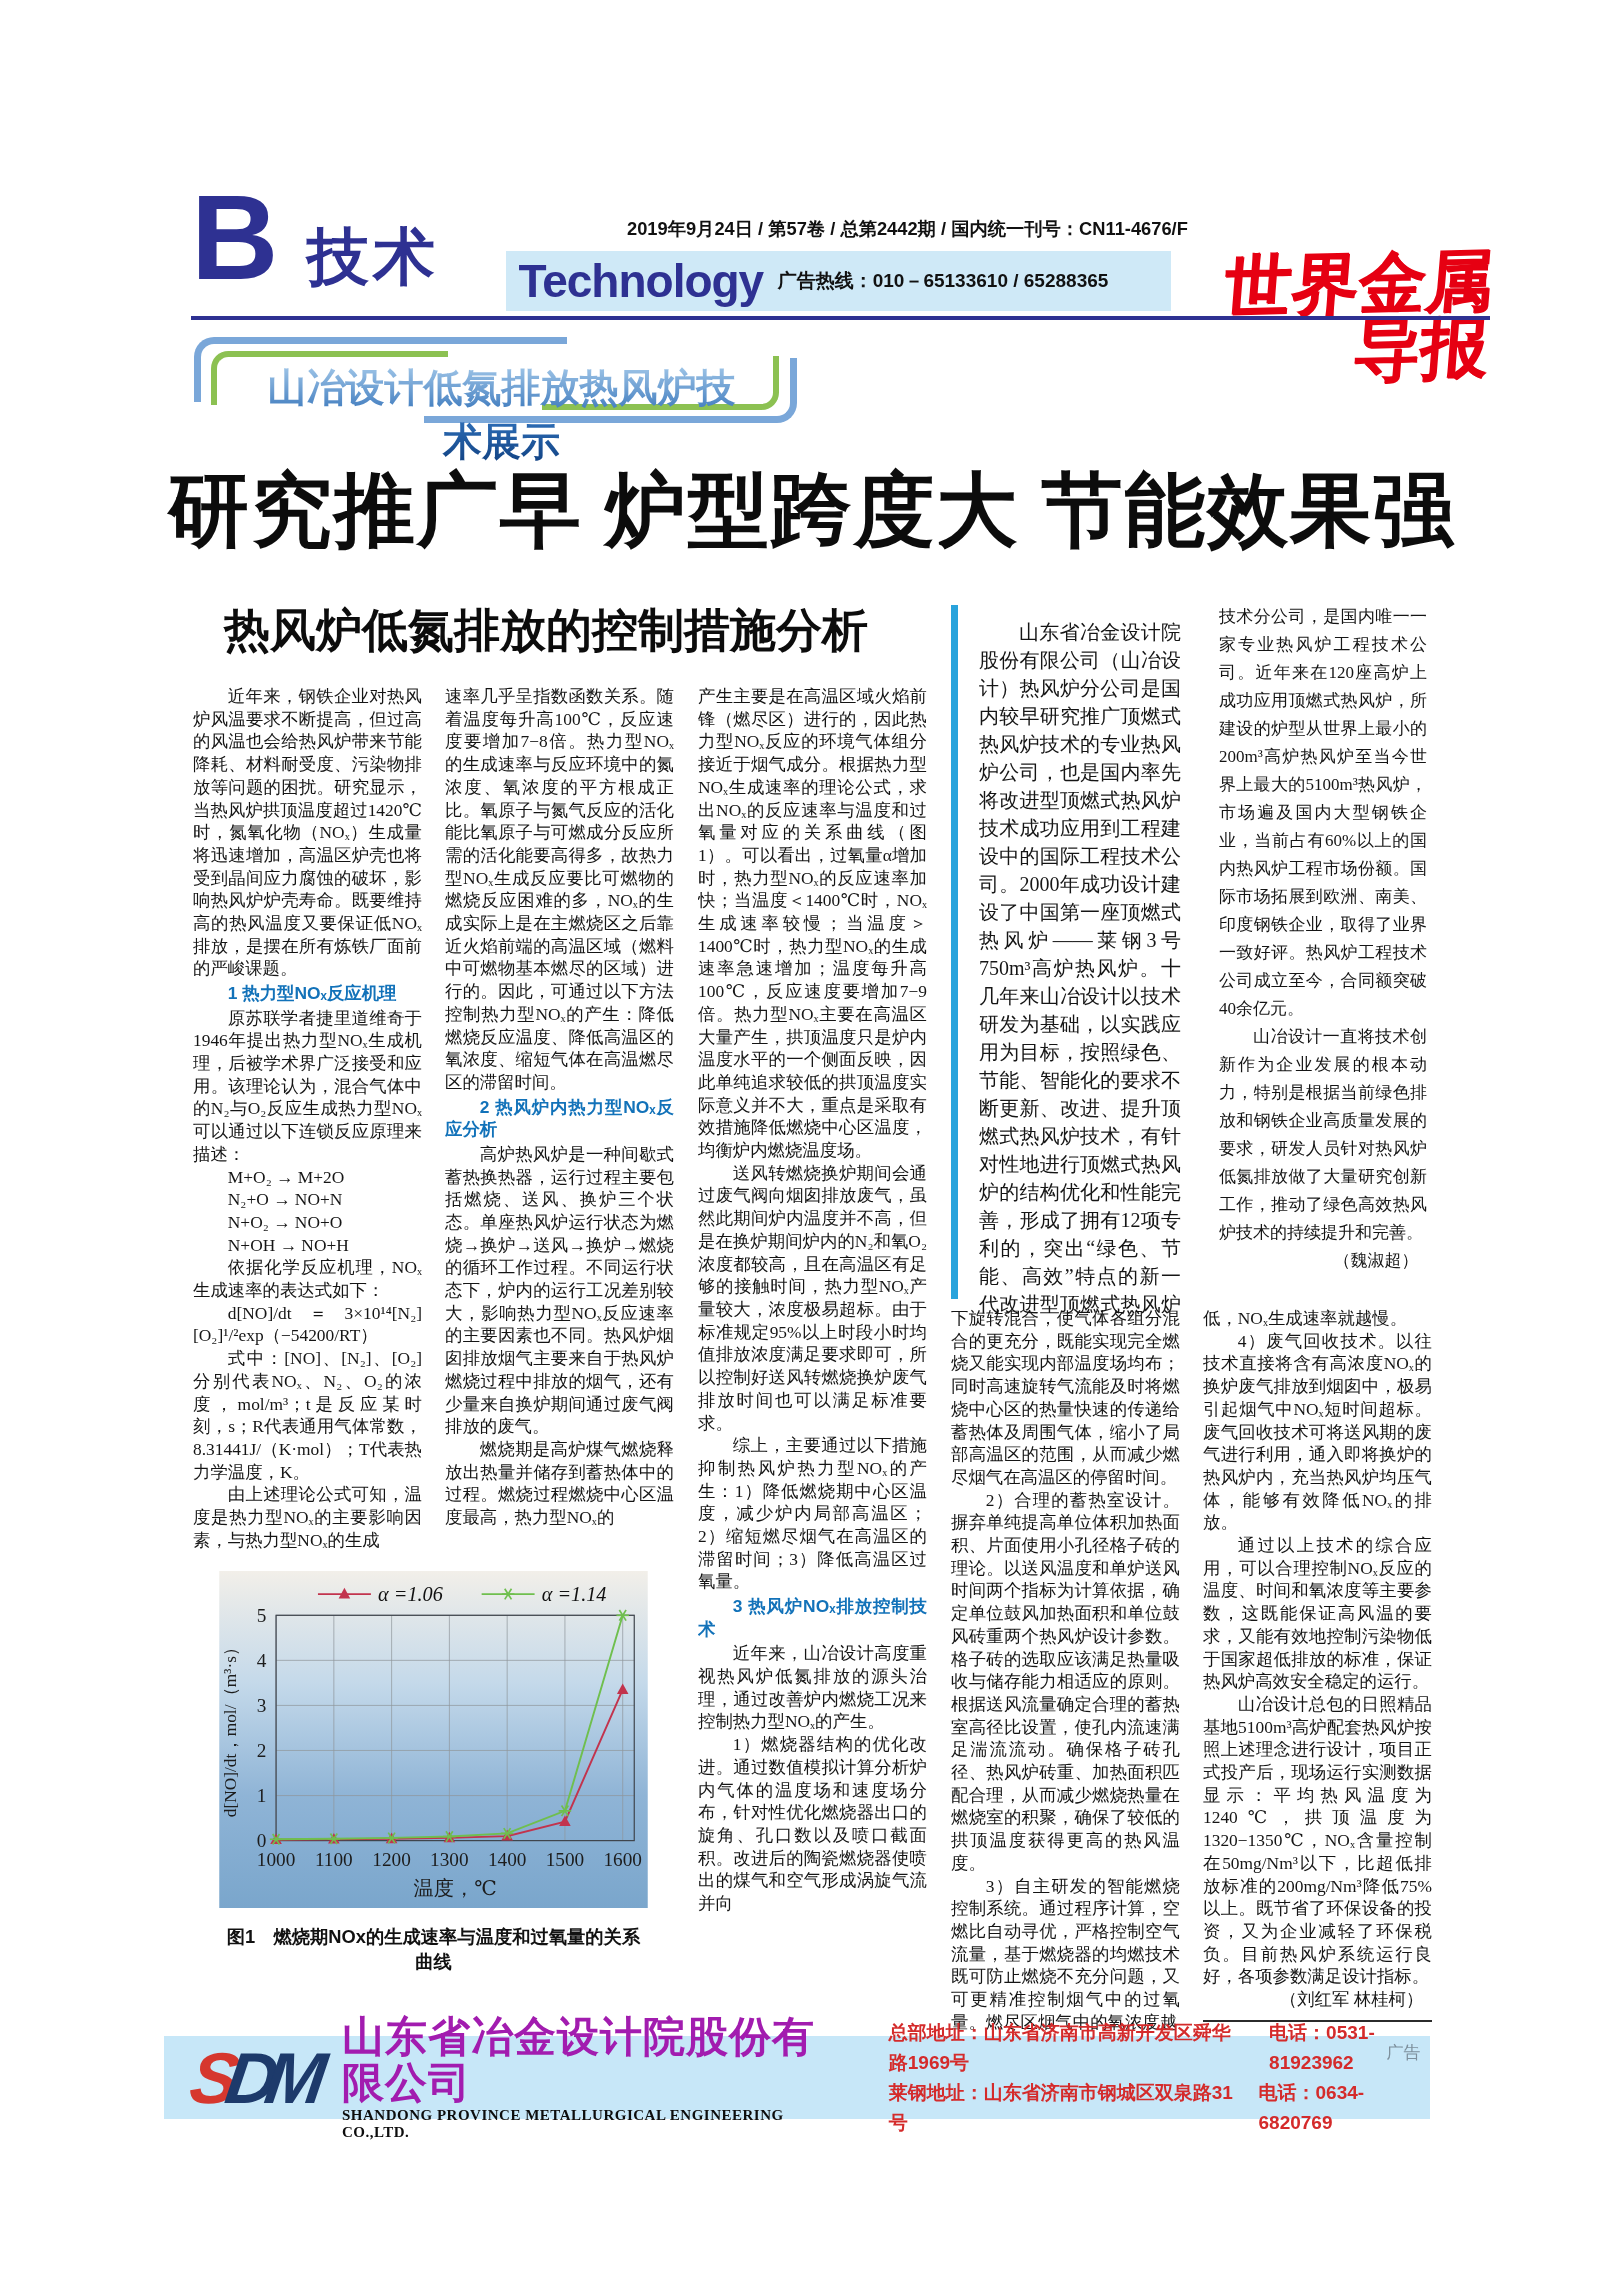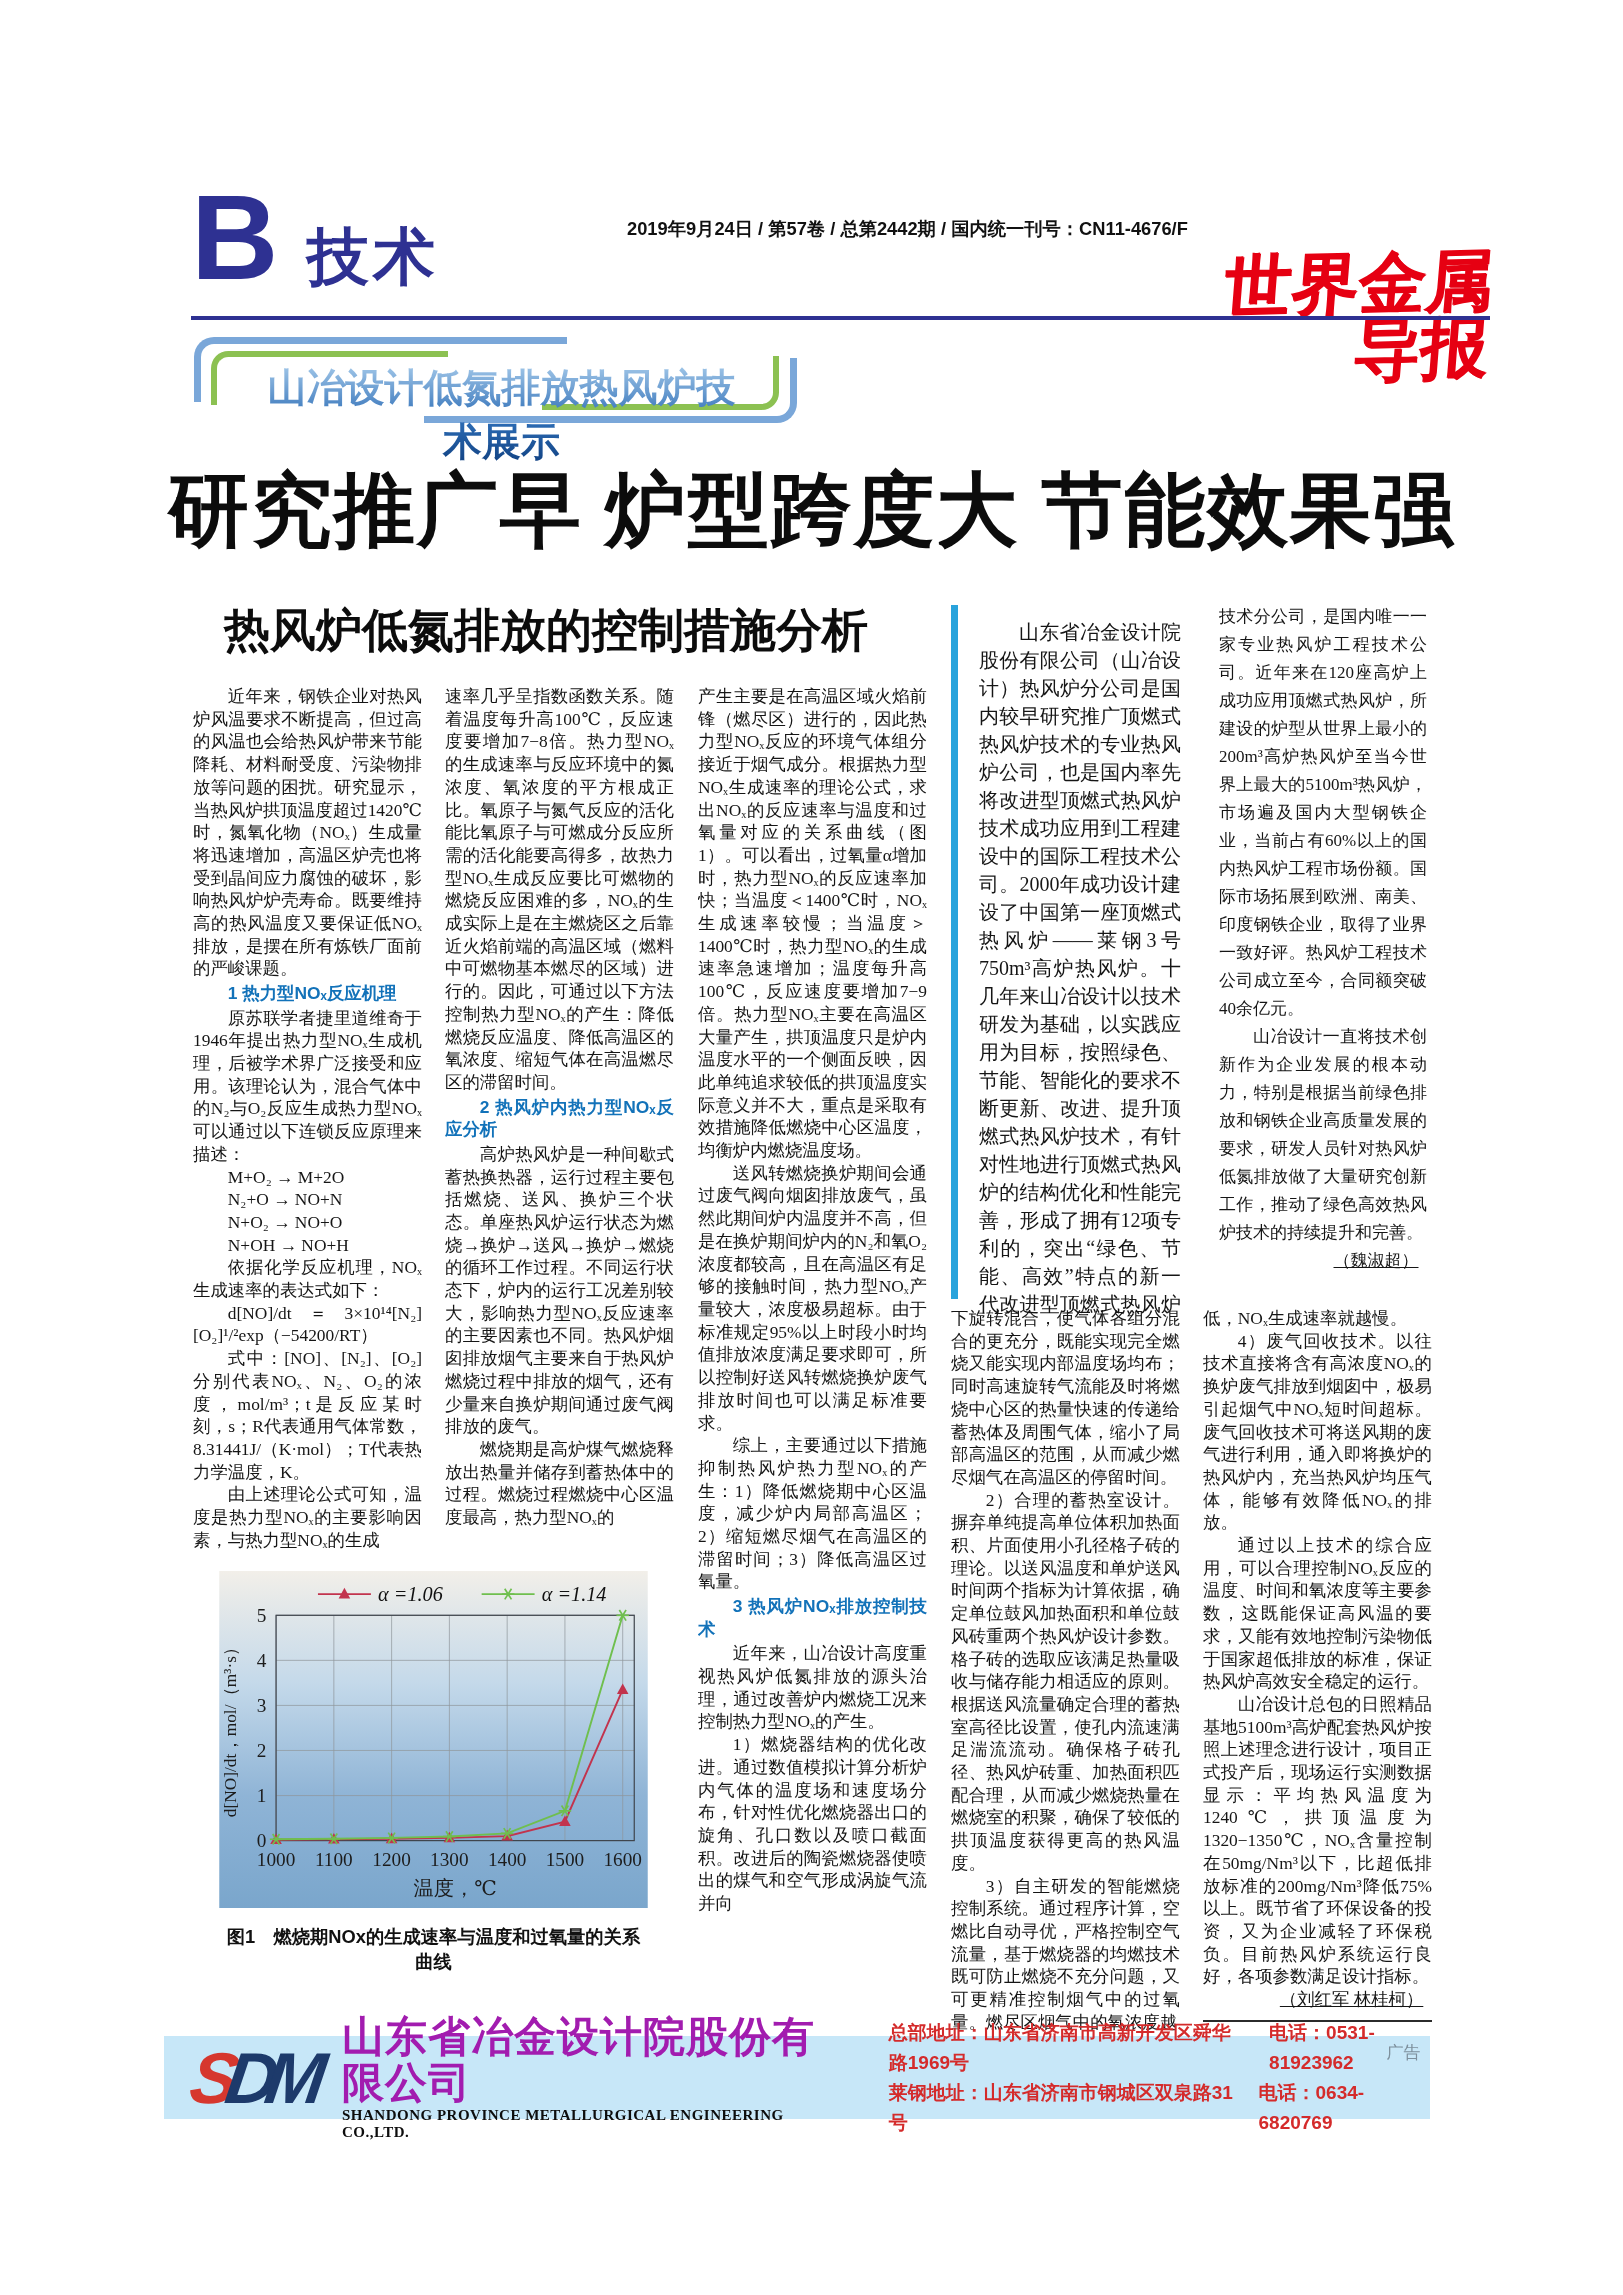--- a/index.html
+++ b/index.html
@@ -51,21 +51,21 @@
            line-height:52px;color:#0c0c0c;}
 
   
   .col{position:absolute;width:229px;font-size:17.4px;line-height:22.7px;text-align:justify;
        overflow:hidden;color:#151515;}
   .col p{margin:0;text-indent:2em;}
   .col p.noindent{text-indent:0;}
   .blk-h{font-family:"Liberation Sans","DejaVu Sans",sans-serif;font-weight:bold;
          color:#1272b9;margin:1.9px 0 !important;}
   .blk-eq{text-indent:2em;}
-  .blk-byline{text-align:right;text-indent:0 !important;padding-right:0.5em;text-decoration:underline;}
+  .blk-byline{text-align:right;text-indent:0 !important;padding-right:0.5em;}
   .blk-byline.end{border-bottom:2.9px solid #2b2b2b;padding-bottom:9.6px;}
   #c1{left:193px;top:685px;height:883px;}
   #c2{left:445px;top:685px;height:883px;}
   #c3{left:698px;top:685px;height:1357px;}
   #c4i{left:979px;top:603px;width:202px;height:702px;font-size:20px;line-height:28px;margin-top:15px;}
   #c4m{left:951px;top:1307px;height:734px;}
   #c5i{left:1219px;top:603px;width:208px;height:702px;font-size:17px;line-height:28px;}
   #c5m{left:1203px;top:1307px;height:728px;}
   .intro-bar{left:951px;top:605px;width:7.2px;height:694px;background:#29a3dc;}
 
@@ -98,20 +98,24 @@
             font-family:"Liberation Sans","DejaVu Sans",sans-serif;}
 </style>
 </head>
 <body>
 
 <div class="page">
 
   <div class="abs b-letter">B</div>
   <div class="abs b-cn">技术</div>
   <div class="abs issue-line">2019年9月24日 / 第57卷 / 总第2442期 / 国内统一刊号：CN11-4676/F</div>
+  <div class="abs tech-box">
+    <span class="tech-en">Technology</span>
+    <span class="tech-hotline">广告热线：010－65133610 / 65288365</span>
+  </div>
   <div class="abs masthead">世界金属导报</div>
   <div class="abs head-rule"></div>
 
   <div class="abs banner">
     <div class="br br-tl-b"></div>
     <div class="br br-tl-g"></div>
     <div class="br br-br-b"></div>
     <div class="br br-br-g"></div>
     <div class="txt">山冶设计低氮排放热风炉技术展示</div>
   </div>

